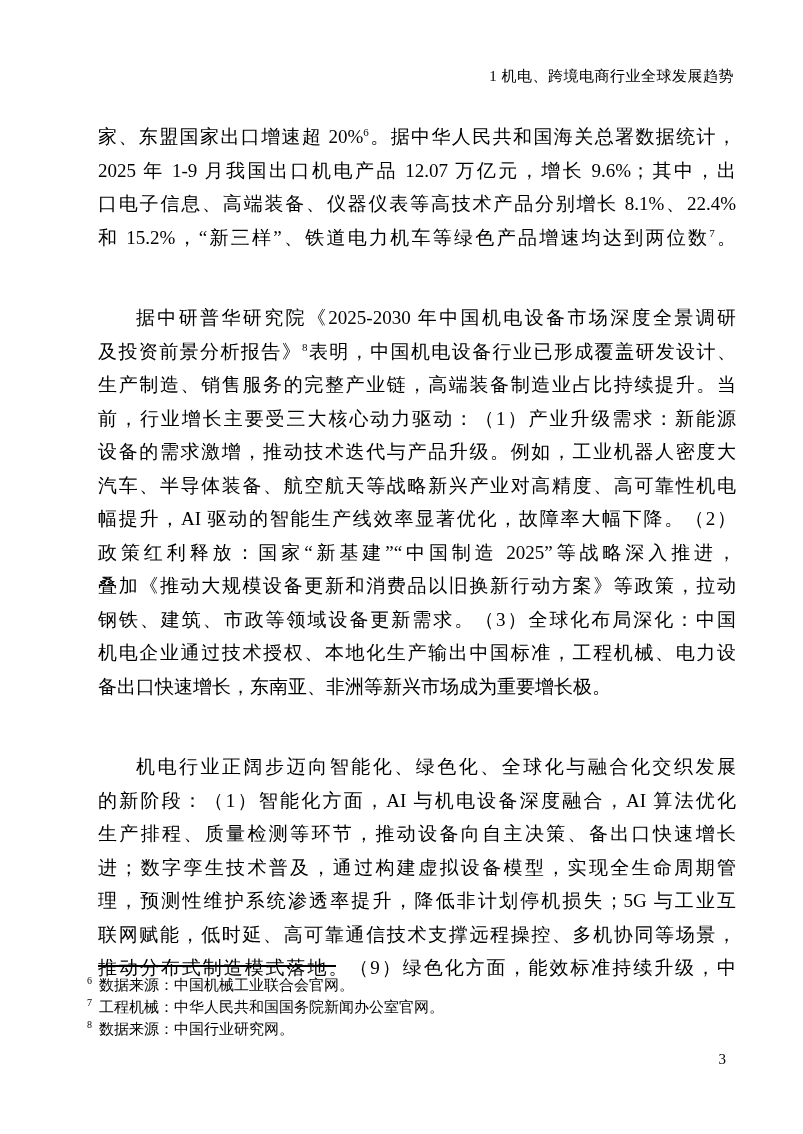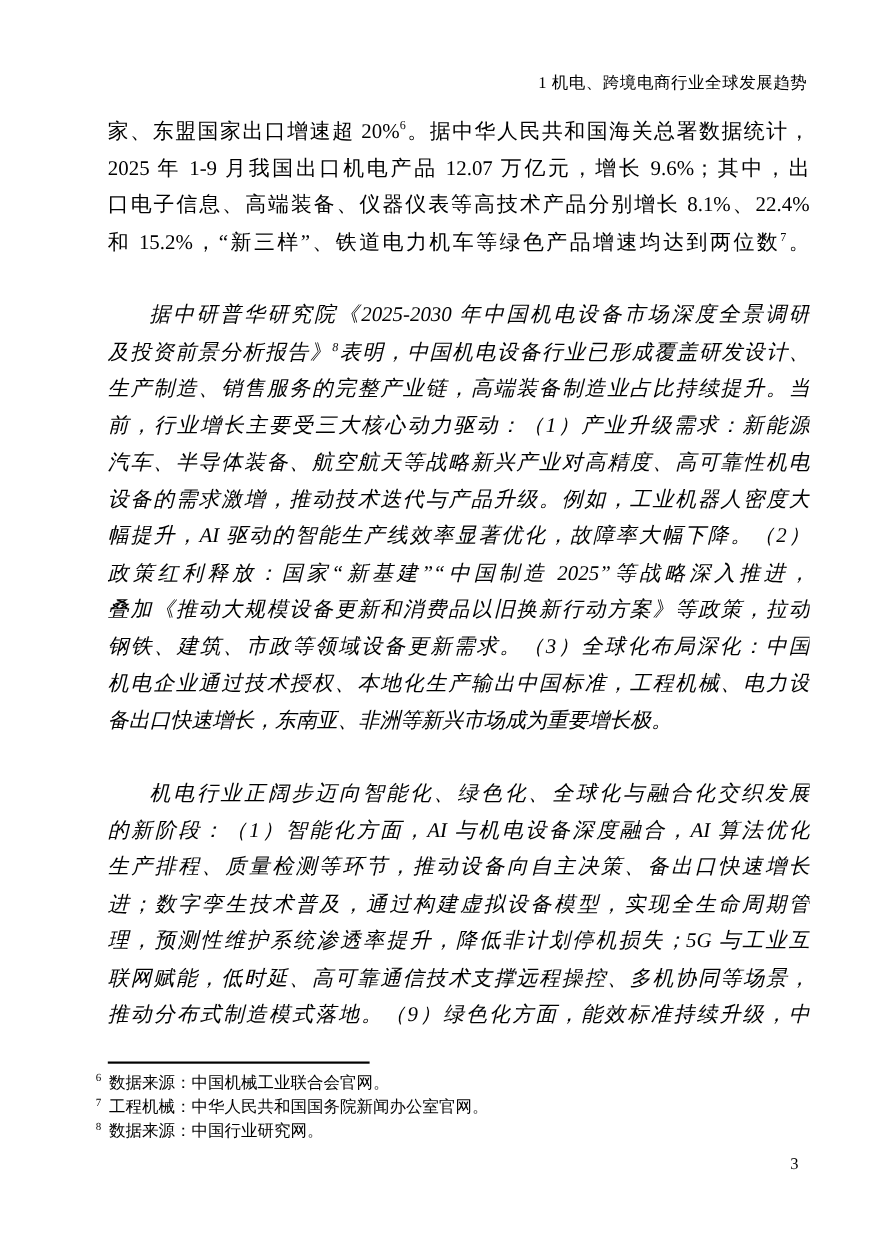--- a/index.html
+++ b/index.html
@@ -25,25 +25,25 @@
     height: 20px;
     line-height: 20px;
     text-align: right;
     font-size: 15px;
     letter-spacing: 0.5px;
   }
   .doc-body {
     position: absolute;
     left: 98px;
     right: 87px;
-    top: 103px;
+    top: 120px;
     font-size: 19px;
   }
   .para { margin: 0; }
-  .para + .para { margin-top: 33px; font-style: italic; }
+  .para + .para { margin-top: 47px; }
   .line {
     height: 33.5px;
     line-height: 33.5px;
     text-align: justify;
     text-align-last: justify;
     overflow: hidden;
   }
   .line.indent { text-indent: 2em; }
   .line.last { text-align-last: left; }
   .line sup, .fn sup {
@@ -96,22 +96,22 @@
         <div class="line">家、东盟国家出口增速超 20%<sup>6</sup>。据中华人民共和国海关总署数据统计，</div>
         <div class="line">2025 年 1-9 月我国出口机电产品 12.07 万亿元，增长 9.6%；其中，出</div>
         <div class="line">口电子信息、高端装备、仪器仪表等高技术产品分别增长 8.1%、22.4%</div>
         <div class="line">和 15.2%，“新三样”、铁道电力机车等绿色产品增速均达到两位数<sup>7</sup>。</div>
       </div>
       <div class="para">
         <div class="line indent">据中研普华研究院《2025-2030 年中国机电设备市场深度全景调研</div>
         <div class="line">及投资前景分析报告》<sup>8</sup>表明，中国机电设备行业已形成覆盖研发设计、</div>
         <div class="line">生产制造、销售服务的完整产业链，高端装备制造业占比持续提升。当</div>
         <div class="line">前，行业增长主要受三大核心动力驱动：（1）产业升级需求：新能源</div>
+        <div class="line">设备的需求激增，推动技术迭代与产品升级。例如，工业机器人密度大</div>
         <div class="line">汽车、半导体装备、航空航天等战略新兴产业对高精度、高可靠性机电</div>
-        <div class="line">设备的需求激增，推动技术迭代与产品升级。例如，工业机器人密度大</div>
         <div class="line">幅提升，AI 驱动的智能生产线效率显著优化，故障率大幅下降。（2）</div>
         <div class="line">政策红利释放：国家“新基建”“中国制造 2025”等战略深入推进，</div>
         <div class="line">叠加《推动大规模设备更新和消费品以旧换新行动方案》等政策，拉动</div>
         <div class="line">钢铁、建筑、市政等领域设备更新需求。（3）全球化布局深化：中国</div>
         <div class="line">机电企业通过技术授权、本地化生产输出中国标准，工程机械、电力设</div>
         <div class="line last">备出口快速增长，东南亚、非洲等新兴市场成为重要增长极。</div>
       </div>
       <div class="para">
         <div class="line indent">机电行业正阔步迈向智能化、绿色化、全球化与融合化交织发展</div>
         <div class="line">的新阶段：（1）智能化方面，AI 与机电设备深度融合，AI 算法优化</div>

